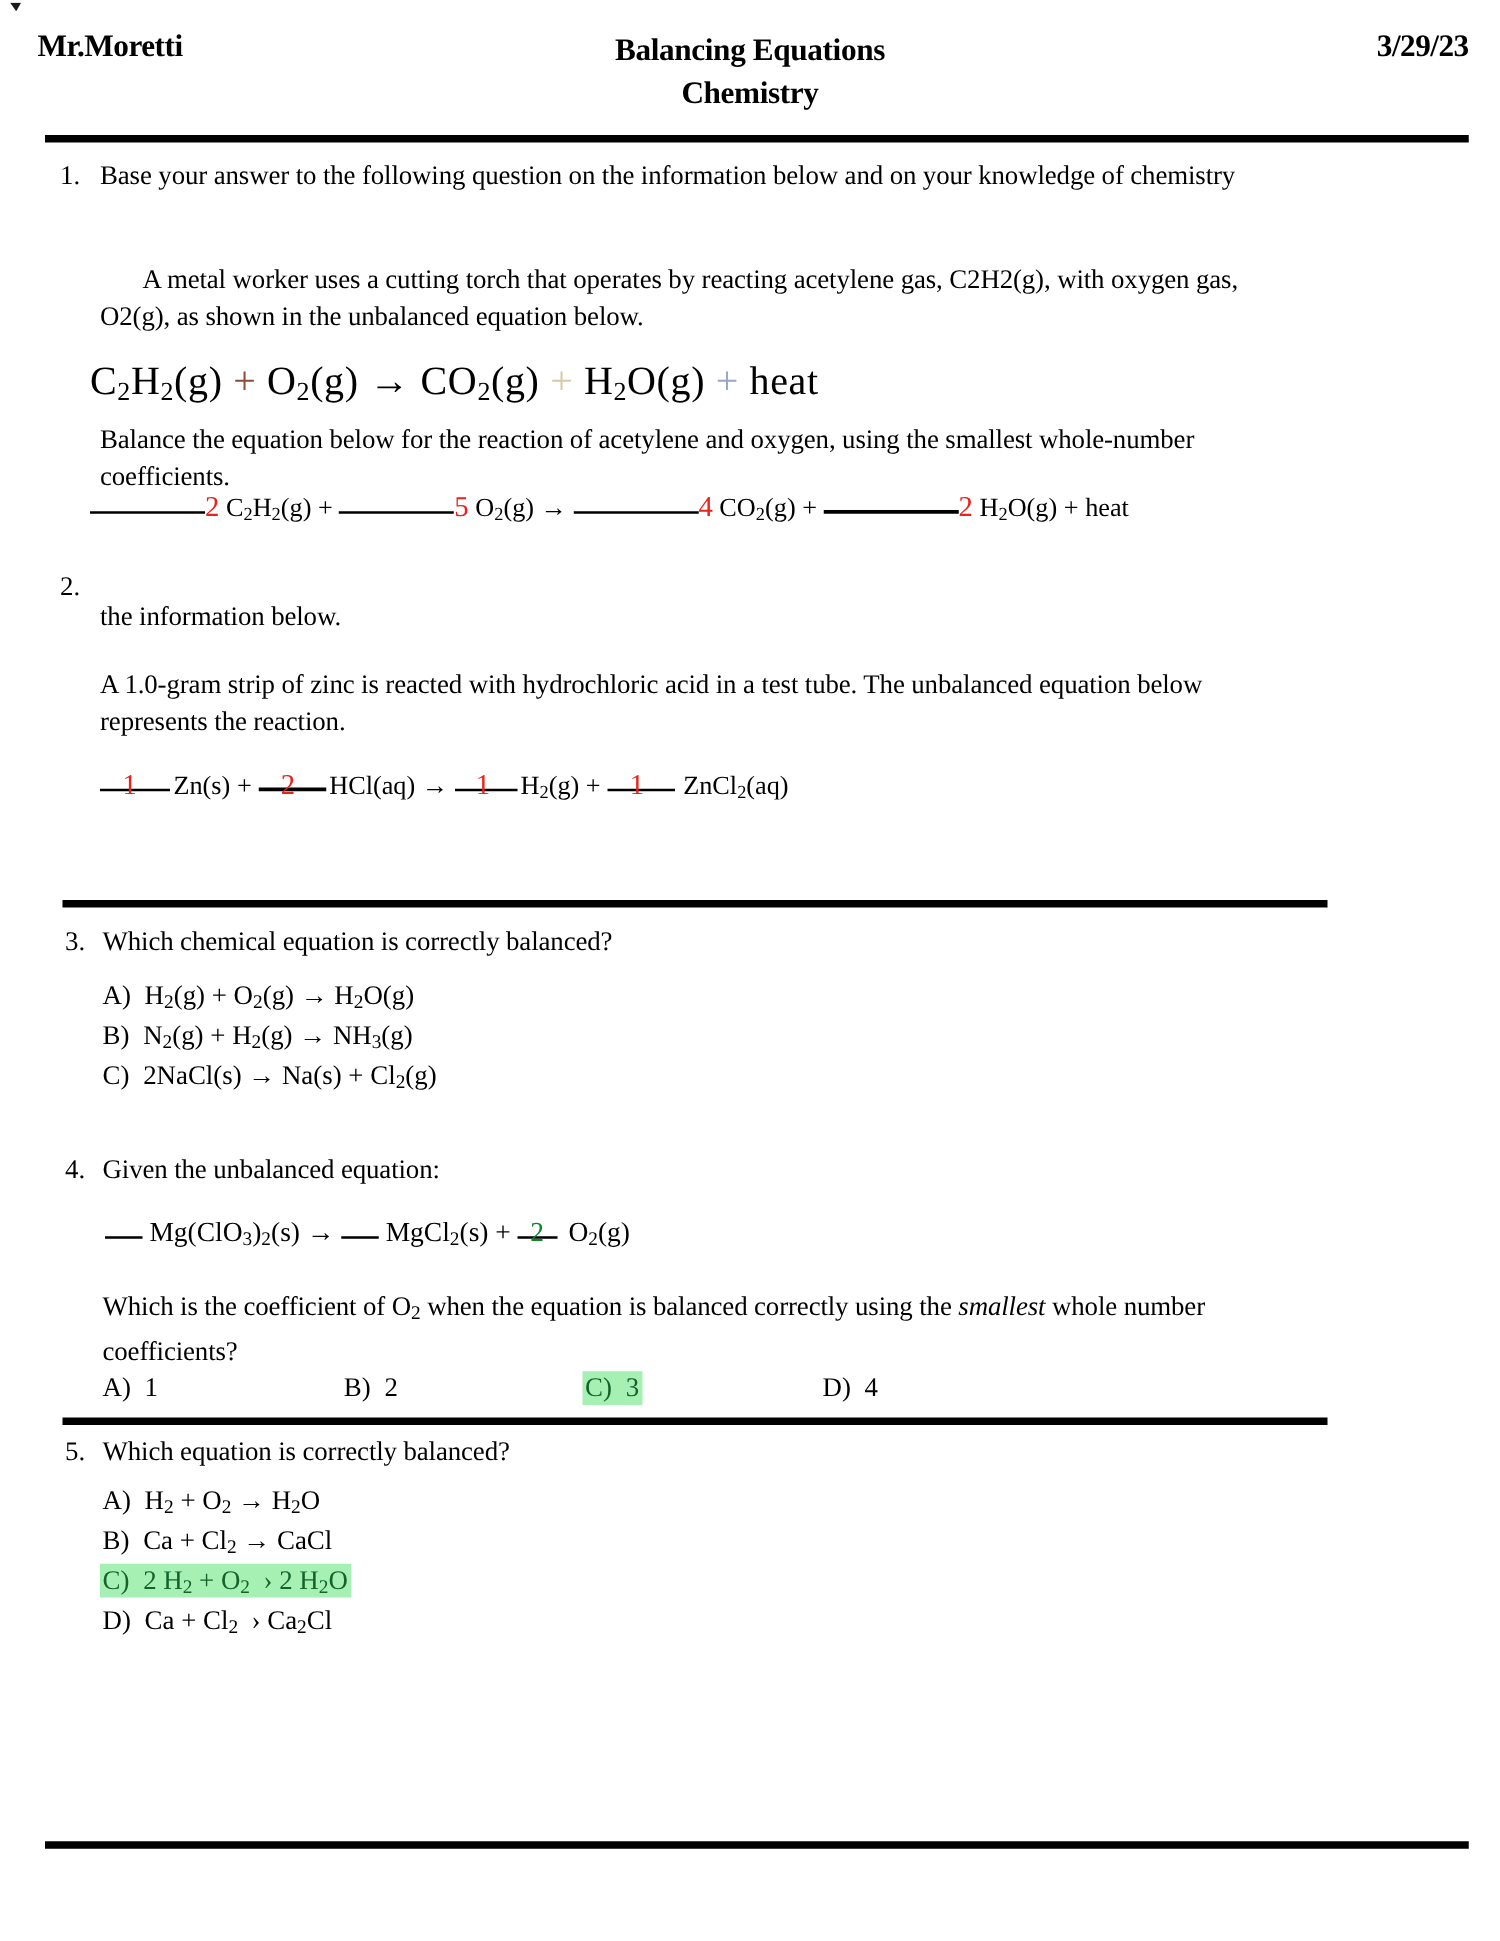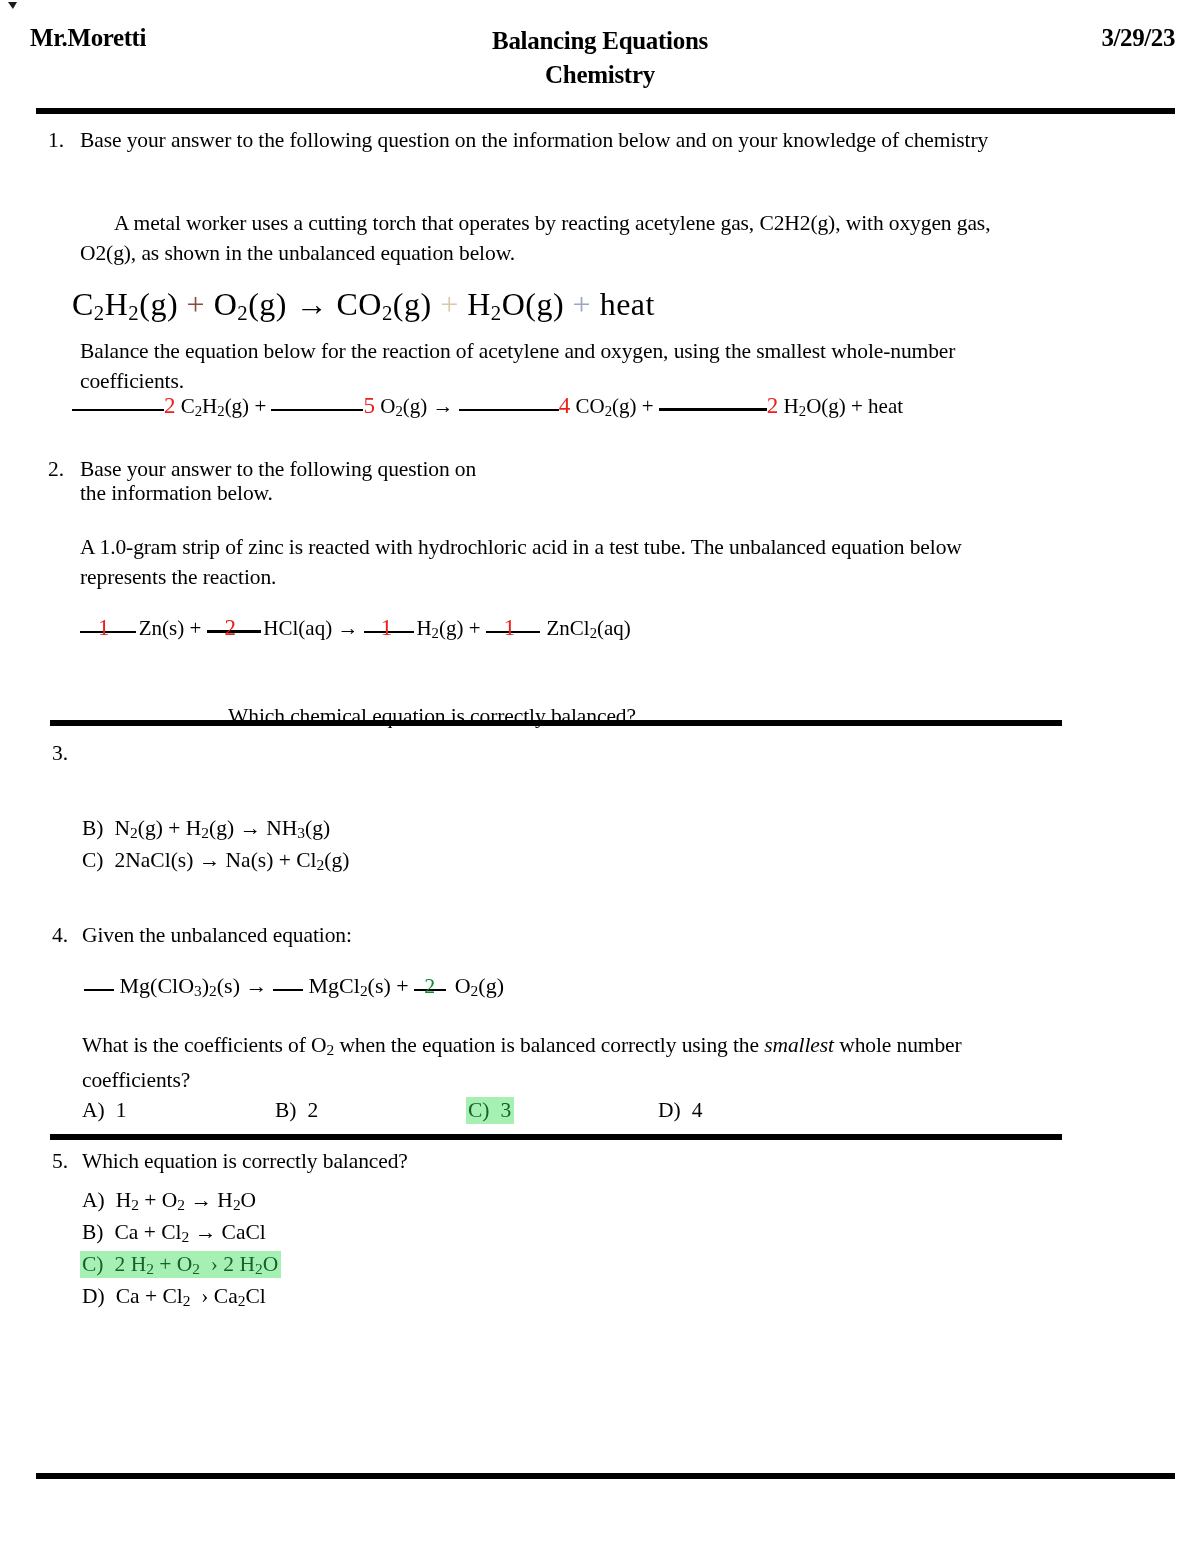--- a/index.html
+++ b/index.html
@@ -191,21 +191,20 @@
     <span>→</span>
     <span class="blank" style="width:100px;"></span><span class="ans-red">4</span>
     <span>CO<sub>2</sub>(g)</span>
     <span>+</span>
     <span class="blank blank-thick" style="width:108px;"></span><span class="ans-red">2</span>
     <span>H<sub>2</sub>O(g)</span>
     <span>+ heat</span>
   </div>
 
   <div class="qnum" style="left:48px; top:454px;">2.</div>
-  <div class="blk" style="left:80px; top:454px; width:520px;">Base your answer to the following question on</div>
   <div class="blk" style="left:80px; top:478px; width:520px;">the information below.</div>
 
   <div class="blk" style="left:80px; top:532px; width:930px;">A 1.0-gram strip of zinc is reacted with hydrochloric acid in a test tube. The unbalanced equation below represents the reaction.</div>
 
   <div class="fillline" style="left:80px; top:614px;">
     <span class="blank" style="width:56px;"></span><span class="ans-red" style="position:relative; left:-38px;">1</span>
     <span style="margin-left:-14px;">Zn(s)</span>
     <span>+</span>
     <span class="blank blank-thick" style="width:54px;"></span><span class="ans-red" style="position:relative; left:-36px;">2</span>
     <span style="margin-left:-14px;">HCl(aq)</span>
@@ -214,22 +213,25 @@
     <span style="margin-left:-14px;">H<sub>2</sub>(g)</span>
     <span>+</span>
     <span class="blank" style="width:54px;"></span><span class="ans-red" style="position:relative; left:-36px;">1</span>
     <span style="margin-left:-10px;">ZnCl<sub>2</sub>(aq)</span>
   </div>
 
 
   <div class="rule rule-narrow" style="top:720px;"></div>
 
   <div class="qnum" style="left:52px; top:738px;">3.</div>
-  <div class="blk" style="left:82px; top:701px; width:700px;text-align:center;">Which chemical equation is correctly balanced?</div>
-
+  <div class="blk" style="left:82px; top:738px; width:700px;">Which chemical equation is correctly balanced?</div>
+
+  <div class="mc" style="left:82px; top:780px;">
+    <span>A)</span><span class="lbl-gap"></span><span>H<sub>2</sub>(g) + O<sub>2</sub>(g) → H<sub>2</sub>O(g)</span>
+  </div>
   <div class="mc" style="left:82px; top:812px;">
     <span>B)</span><span class="lbl-gap"></span><span>N<sub>2</sub>(g) + H<sub>2</sub>(g) → NH<sub>3</sub>(g)</span>
   </div>
   <div class="mc" style="left:82px; top:844px;">
     <span>C)</span><span class="lbl-gap"></span><span>2NaCl(s) → Na(s) + Cl<sub>2</sub>(g)</span>
   </div>
 
   <div class="qnum" style="left:52px; top:920px;">4.</div>
   <div class="blk" style="left:82px; top:920px; width:700px;">Given the unbalanced equation:</div>
 
@@ -238,21 +240,21 @@
     <span>Mg(ClO<sub>3</sub>)<sub>2</sub>(s)</span>
     <span>→</span>
     <span class="blank" style="width:30px;"></span>
     <span>MgCl<sub>2</sub>(s)</span>
     <span>+</span>
     <span class="blank" style="width:32px;"></span><span class="ans-green" style="position:relative; left:-22px;">2</span>
     <span style="margin-left:-8px;">O<sub>2</sub>(g)</span>
   </div>
 
   <div class="blk" style="left:82px; top:1030px; width:978px;">
-    <span>What is the coefficients of O</span><sub>2</sub><span> when the equation is balanced correctly using the </span><span class="it">smallest</span><span> whole number coefficients?</span>
+    <span>Which is the coefficient of O</span><sub>2</sub><span> when the equation is balanced correctly using the </span><span class="it">smallest</span><span> whole number coefficients?</span>
   </div>
 
   <div class="mc-row-item" style="left:82px; top:1098px;">
     <span>A)</span><span class="lbl-gap"></span><span>1</span>
   </div>
   <div class="mc-row-item" style="left:275px; top:1098px;">
     <span>B)</span><span class="lbl-gap"></span><span>2</span>
   </div>
   <div class="mc-row-item" style="left:466px; top:1098px;">
     <span class="hl"><span>C)</span><span class="lbl-gap"></span><span>3</span></span>

